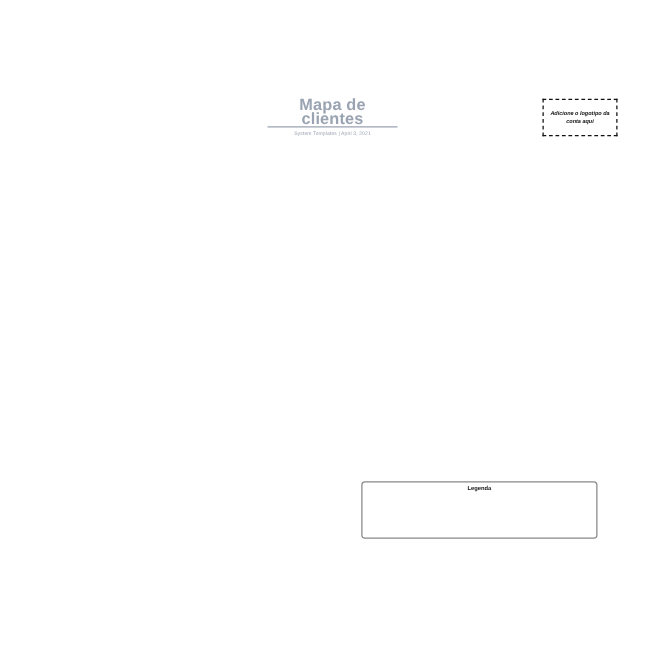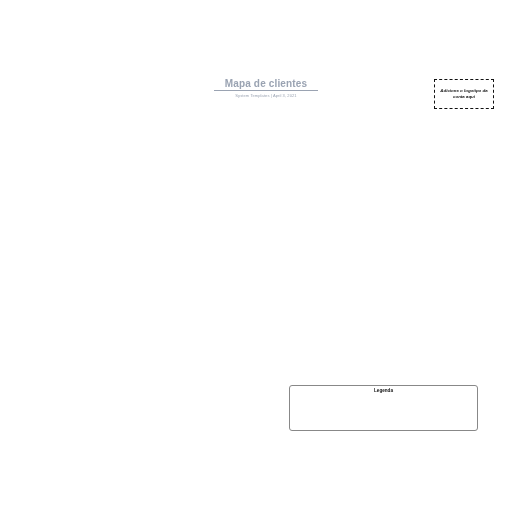--- a/index.html
+++ b/index.html
@@ -3,21 +3,21 @@
 <meta charset="utf-8">
 <title>Mapa de clientes</title>
 <style>
   html,body{margin:0;padding:0;}
   body{width:516px;height:516px;background:#ffffff;font-family:"Liberation Sans",sans-serif;overflow:hidden;position:relative;}
   #page{position:absolute;inset:0;width:516px;height:516px;}
   .abs{position:absolute;}
 
   
   #title-block{left:214px;top:78px;width:104px;text-align:center;}
-  #doc-title{font-size:10px;font-weight:bold;color:#9aa3b2;letter-spacing:.15px;line-height:11px;}
+  #doc-title{font-size:13px;font-weight:bold;color:#9aa3b2;letter-spacing:.15px;line-height:11px;}
   #title-rule{height:1px;background:#9aa3b2;margin:1px 0 2px 0;}
   #doc-subtitle{font-size:4px;color:#9aa3b2;letter-spacing:.1px;}
 
   
   #matrix{left:31px;top:161px;width:234px;height:270px;}
 
   
   #logo-box{left:434px;top:79px;width:60px;height:30px;border:1.2px dashed #111111;box-sizing:border-box;display:flex;align-items:center;justify-content:center;}
   #logo-text{font-size:4.4px;font-style:italic;font-weight:bold;color:#111111;text-align:center;line-height:6px;}
 

